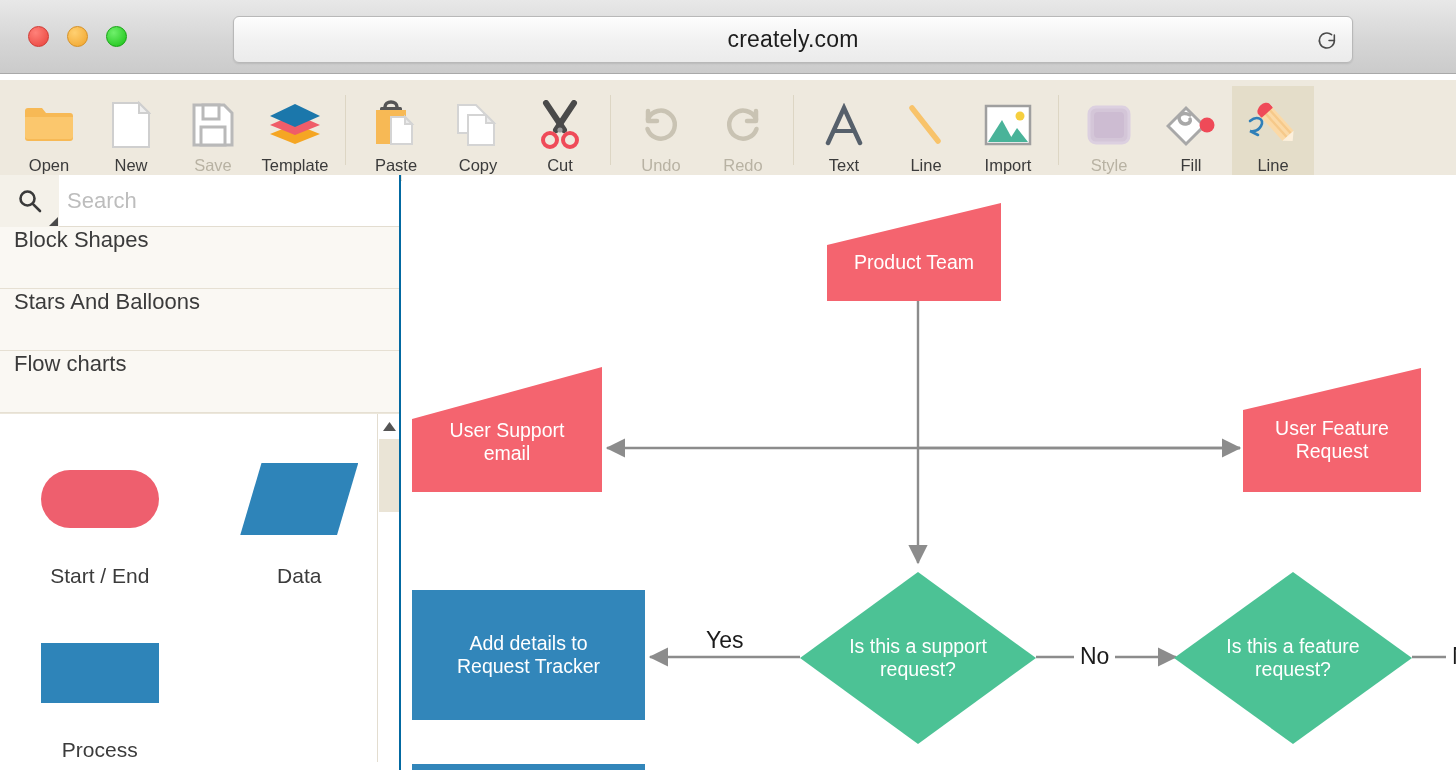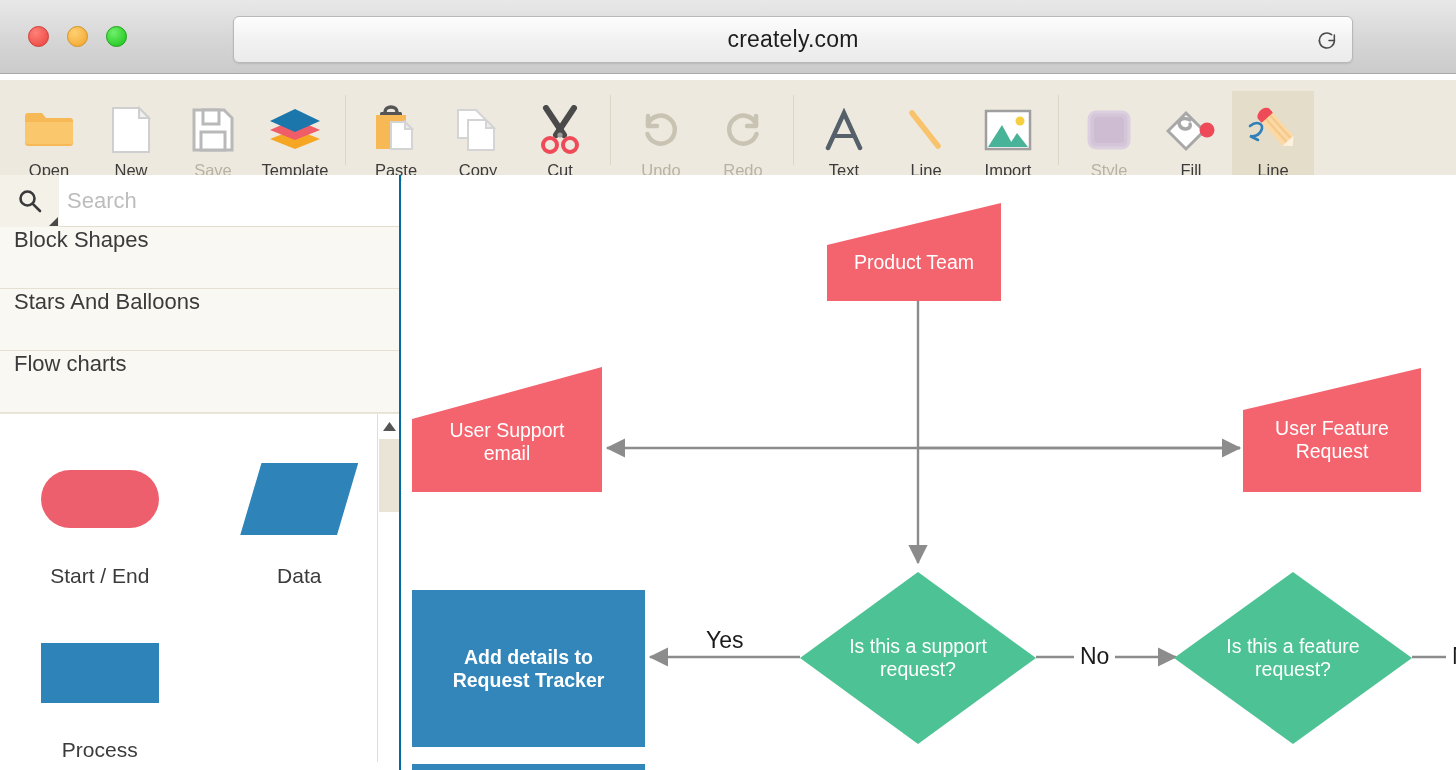--- a/index.html
+++ b/index.html
@@ -36,21 +36,21 @@
   .reload-icon {
     position: absolute; right: 14px; top: 50%; transform: translateY(-50%);
     width: 22px; height: 22px; color: #4a4a4a;
   }
 
   
   .toolbar {
     position: absolute; left: 0; top: 80px; width: 1456px; height: 101px;
     background: #eee9de;
     border-bottom: 1px solid #d9d3c4;
-    display: flex; align-items: flex-end;
+    display: flex; align-items: center;
   }
   .tool {
     width: 82px; position: relative;
     display: flex; flex-direction: column; align-items: center; justify-content: flex-start;
     padding-top: 10px; cursor: pointer; user-select: none;
   }
   .tool.selected { background: #e4ddc9; }
   .tool .glyph {
     height: 58px; width: 60px;
     display: flex; align-items: center; justify-content: center;
@@ -465,21 +465,21 @@
     </div>
 
     <div class="node" style="left:772px; top:397px; width:238px; height:172px;">
       <svg width="238" height="172" viewBox="0 0 238 172" style="position:absolute;inset:0;">
         <path d="M119 0 L238 86 L119 172 L0 86 Z" fill="#4cc295"></path>
       </svg>
       <span class="ntext" style="position:relative;">Is this a feature
 request?</span>
     </div>
 
-    <div class="node" style="left:10px; top:415px; width:233px; height:157px; background:#3286ba;font-weight:bold;">
+    <div class="node" style="left:10px; top:415px; width:233px; height:130px; background:#3286ba;">
       <span class="ntext">Add details to
 Request Tracker</span>
     </div>
 
     <div class="node" style="left:10px; top:589px; width:233px; height:40px; background:#3286ba;">
       <span class="ntext"></span>
     </div>
 
     <div class="edge-label" style="left:298px; top:452px;">Yes</div>
     <div class="edge-label" style="left:672px; top:468px;">No</div>

